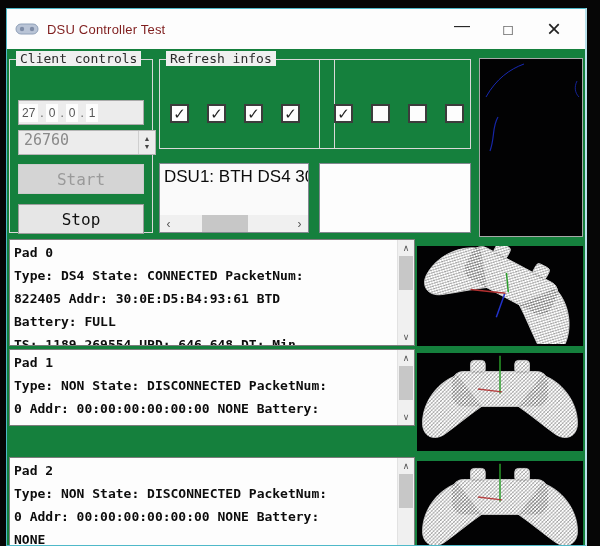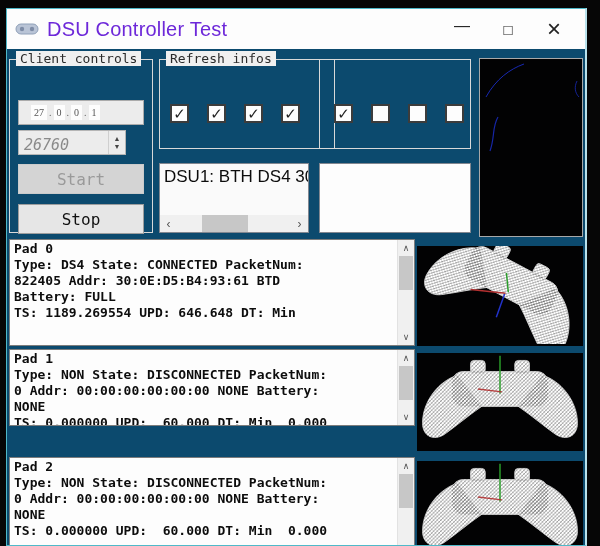--- a/index.html
+++ b/index.html
@@ -4,41 +4,41 @@
 <style>
   * { margin:0; padding:0; box-sizing:border-box; }
   html,body { width:600px; height:546px; overflow:hidden; background:#060606;
               font-family:"Liberation Sans", sans-serif; }
   .win { position:absolute; left:6px; top:8px; width:581px; height:538px;
          border:1px solid #4fb9c9; border-right:2px solid #b9e2ec;
          background:#f0f0f0; overflow:hidden; }
   
   .titlebar { height:40px; background:#fdfdfd; display:flex; align-items:center; }
   .app-icon { width:24px; height:16px; margin:0 8px 0 8px; flex:0 0 auto; }
-  .title-text { font-size:20px; color:#6d28d9; letter-spacing:.2px; }
+  .title-text { font-size:13px; color:#7f1d1d; letter-spacing:.2px; }
   .tb-spacer { flex:1; }
   .tb-btn { width:46px; height:40px; display:flex; align-items:center; justify-content:center;
             color:#222; cursor:default; }
   .tb-btn.min { font-size:16px; padding-bottom:6px; }
   .tb-btn.max { font-size:15px; }
   .tb-btn.close { font-size:24px; font-weight:300; margin-right:8px; }
   
-  .content { position:relative; width:100%; height:498px; background:#0c4a6e; }
+  .content { position:relative; width:100%; height:498px; background:#15803d; }
   .group { position:absolute; border:1px solid #d9d9d9; }
   .group-label { position:absolute; top:-9px; left:6px; background:#f0f0f0; padding:0 4px;
                  font-family:"DejaVu Sans Mono", monospace; font-size:13px; color:#2b2b2b; }
   
   .ip-field { position:absolute; left:8px; top:40px; width:126px; height:25px;
               background:#ececec; border:1px solid #ababab; display:flex; align-items:center;
-              padding-left:12px; font-family:Liberation Serif, serif; font-size:10px; color:#555;
+              padding-left:0; font-family:Liberation Sans, sans-serif; font-size:12px; color:#555;
               overflow:hidden; }
   .ip-seg { background:#fdfdfd; padding:2px 3px; }
   .ip-dot { padding:2px 2px; color:#666; }
-  .port-field { position:absolute; left:8px; top:70px; width:108px; height:25px;
-                background:#ececec; border:1px solid #b5b5b5; display:flex; align-items:flex-end;font-style:italic; }
+  .port-field { position:absolute; left:8px; top:70px; width:138px; height:25px;
+                background:#ececec; border:1px solid #b5b5b5; display:flex; align-items:flex-start; }
   .port-value { flex:1; padding-left:5px; font-family:"DejaVu Sans Mono", monospace;
                 font-size:15px; color:#8a8a8a; }
   .spin { width:17px; height:100%; display:flex; flex-direction:column; align-items:center;
           justify-content:center; border-left:1px solid #cfcfcf; }
   .spin span { font-size:7px; line-height:8px; color:#444; }
   .btn { position:absolute; left:8px; width:126px; height:30px; display:flex; align-items:center;
          justify-content:center; font-family:"DejaVu Sans Mono", monospace; font-size:16px; }
   .btn.start { top:104px; background:#d4d4d4; border:1px solid #cbcbcb; color:#9a9a9a; }
   .btn.stop  { top:144px; background:#e6e6e6; border:1px solid #9d9d9d; color:#111; }
   
@@ -58,21 +58,21 @@
   .databox { position:absolute; left:312px; top:114px; width:152px; height:70px;
              background:#fdfdfd; border:1px solid #828790; }
   
   .viewport { position:absolute; left:472px; top:9px; width:104px; height:179px;
               background:#020203; border:1px solid #a8a8a8; }
   
   .pad-text { position:absolute; left:2px; width:406px; height:107px; background:#fdfdfd;
               border:1px solid #7c7c7c; overflow:hidden; }
   .pad-text .txt { position:absolute; left:4px; top:1px; right:20px;
                    font-family:"DejaVu Sans Mono", monospace; font-size:13px; font-weight:bold;
-                   color:#0d0d0d; line-height:16px; white-space:pre-wrap; }
+                   color:#0d0d0d; line-height:23px; white-space:pre-wrap; }
   .vscroll { position:absolute; right:0; top:0; width:17px; height:100%; background:#f0f0f0;
              border-left:1px solid #e2e2e2; }
   .vscroll .arr { height:16px; display:flex; align-items:center; justify-content:center;
                   font-size:9px; color:#555; }
   .vscroll .arr.dn { position:absolute; bottom:0; left:0; right:0; }
   .vscroll .thumb { position:absolute; top:16px; left:1px; right:1px; height:34px; background:#c7c7c7; }
   .pad-img { position:absolute; left:410px; width:166px; background:#020203; overflow:hidden; }
 </style>
 </head>
 <body>

